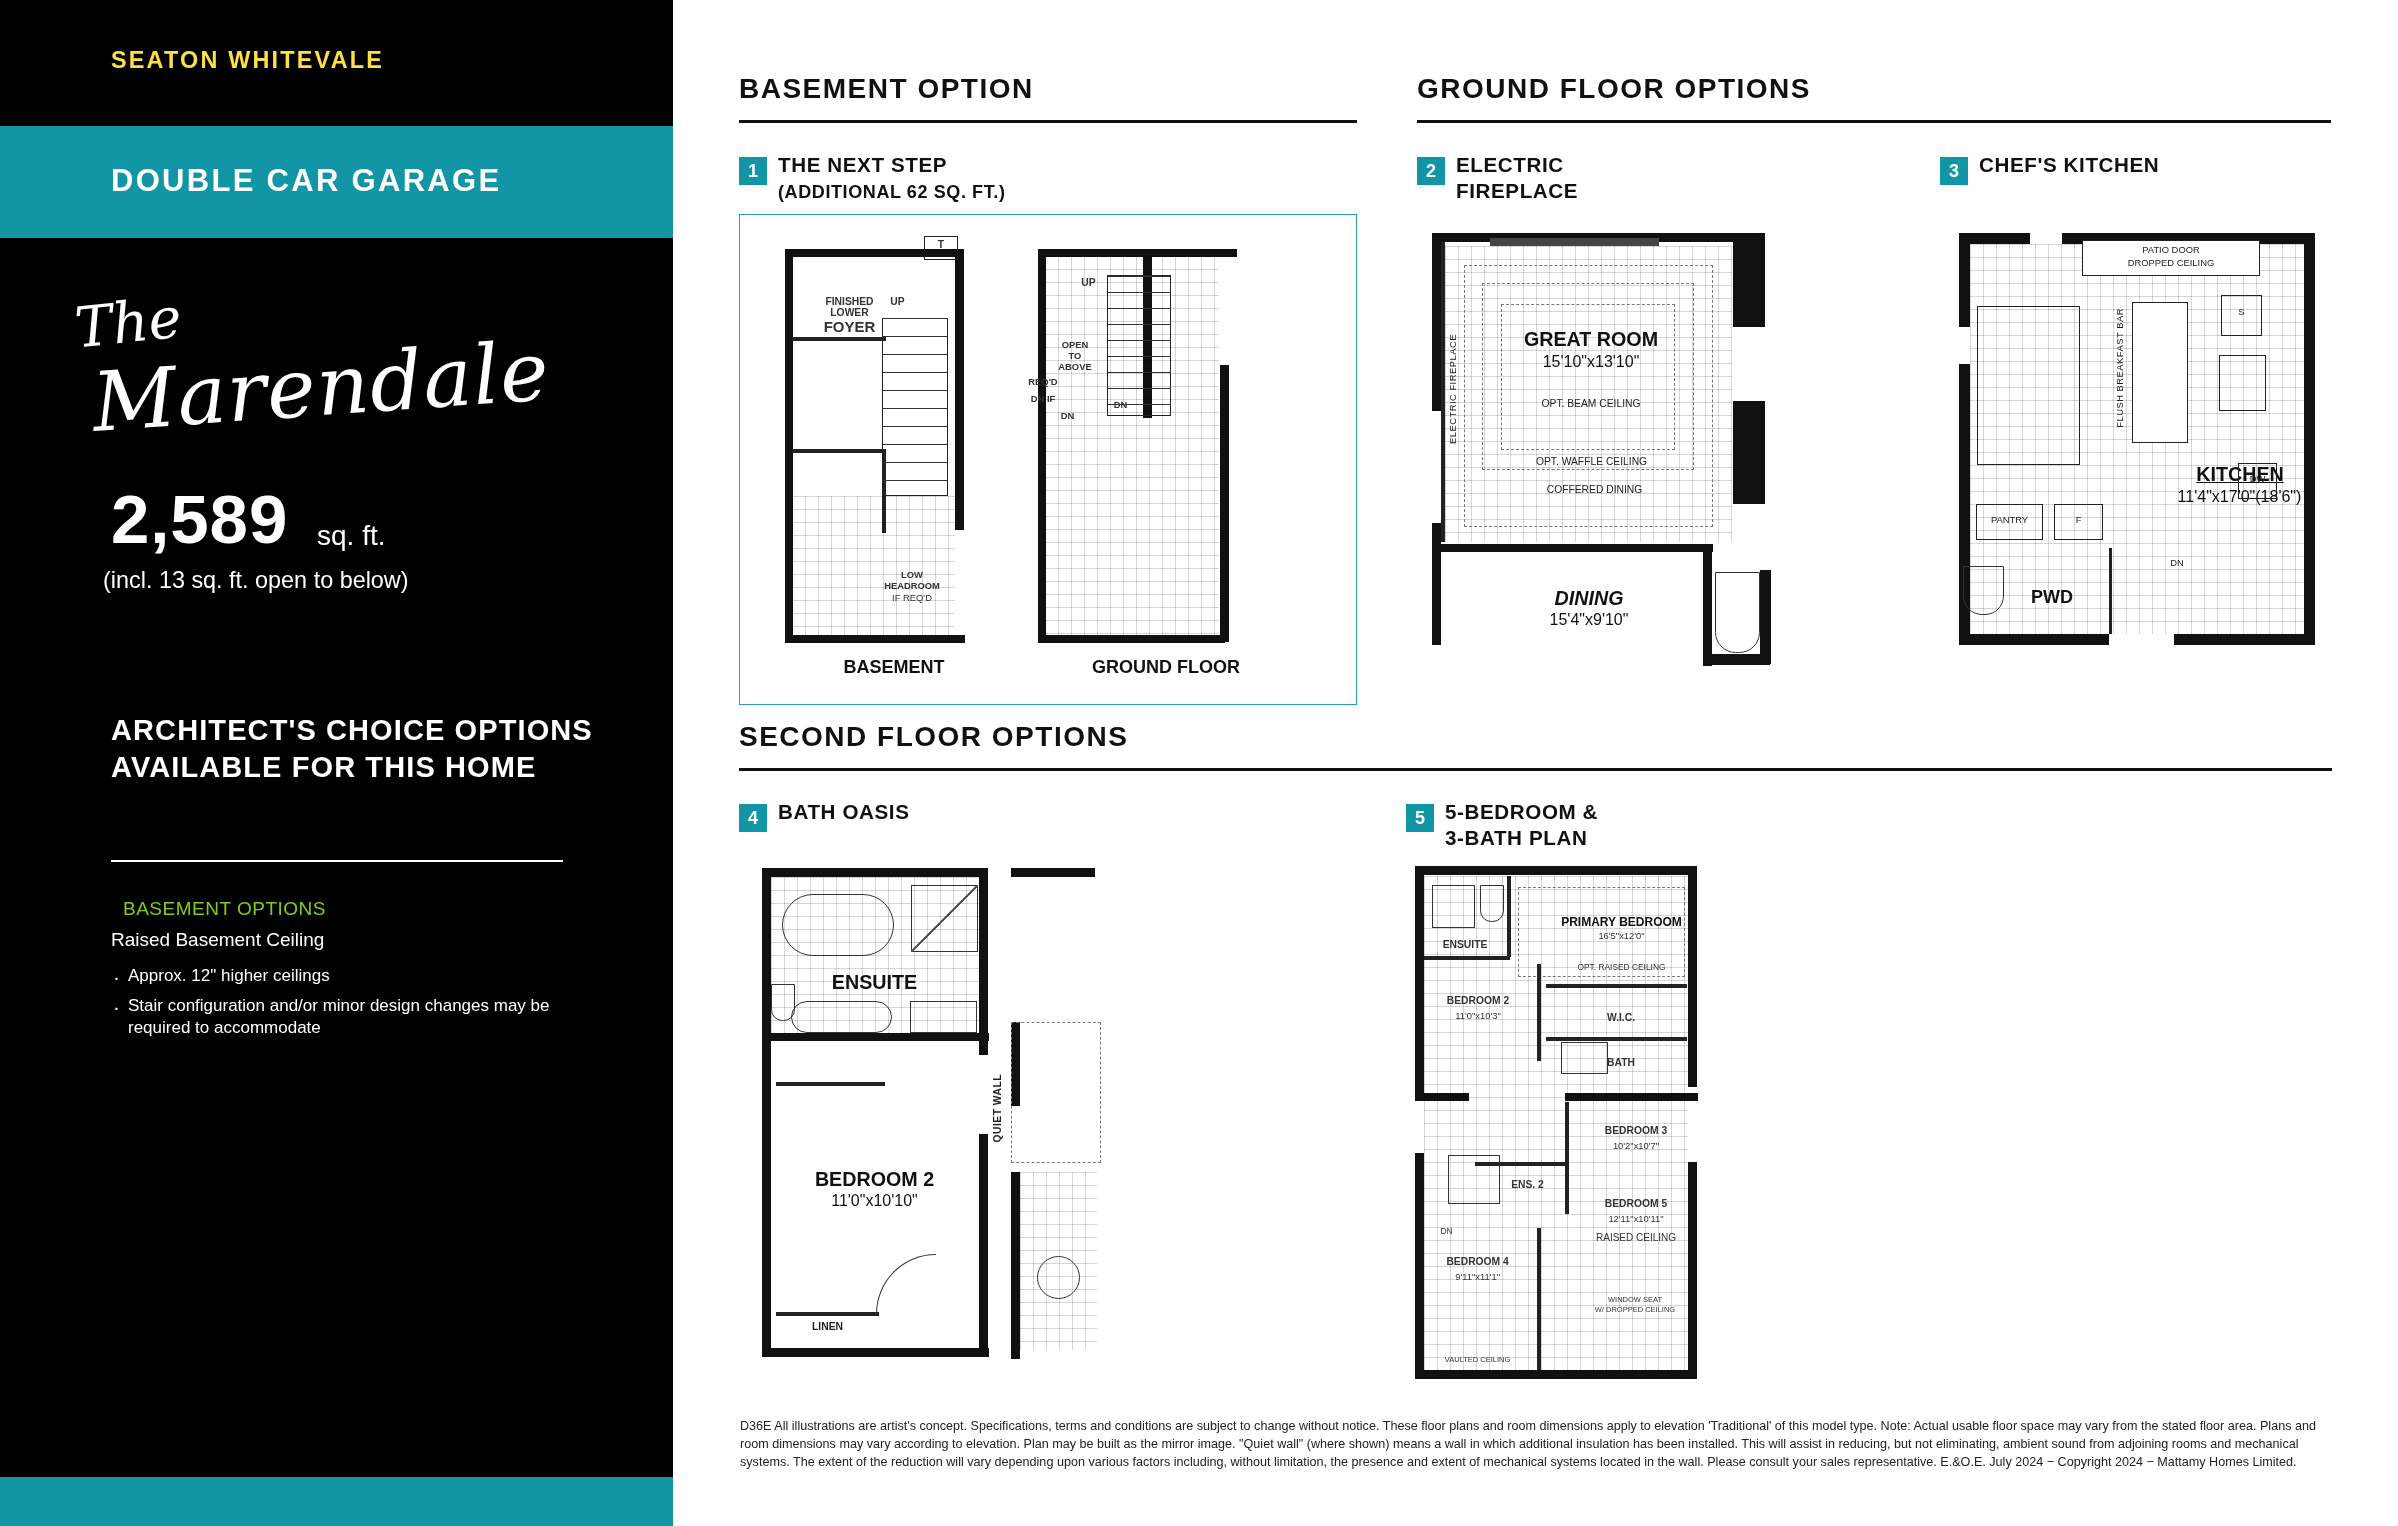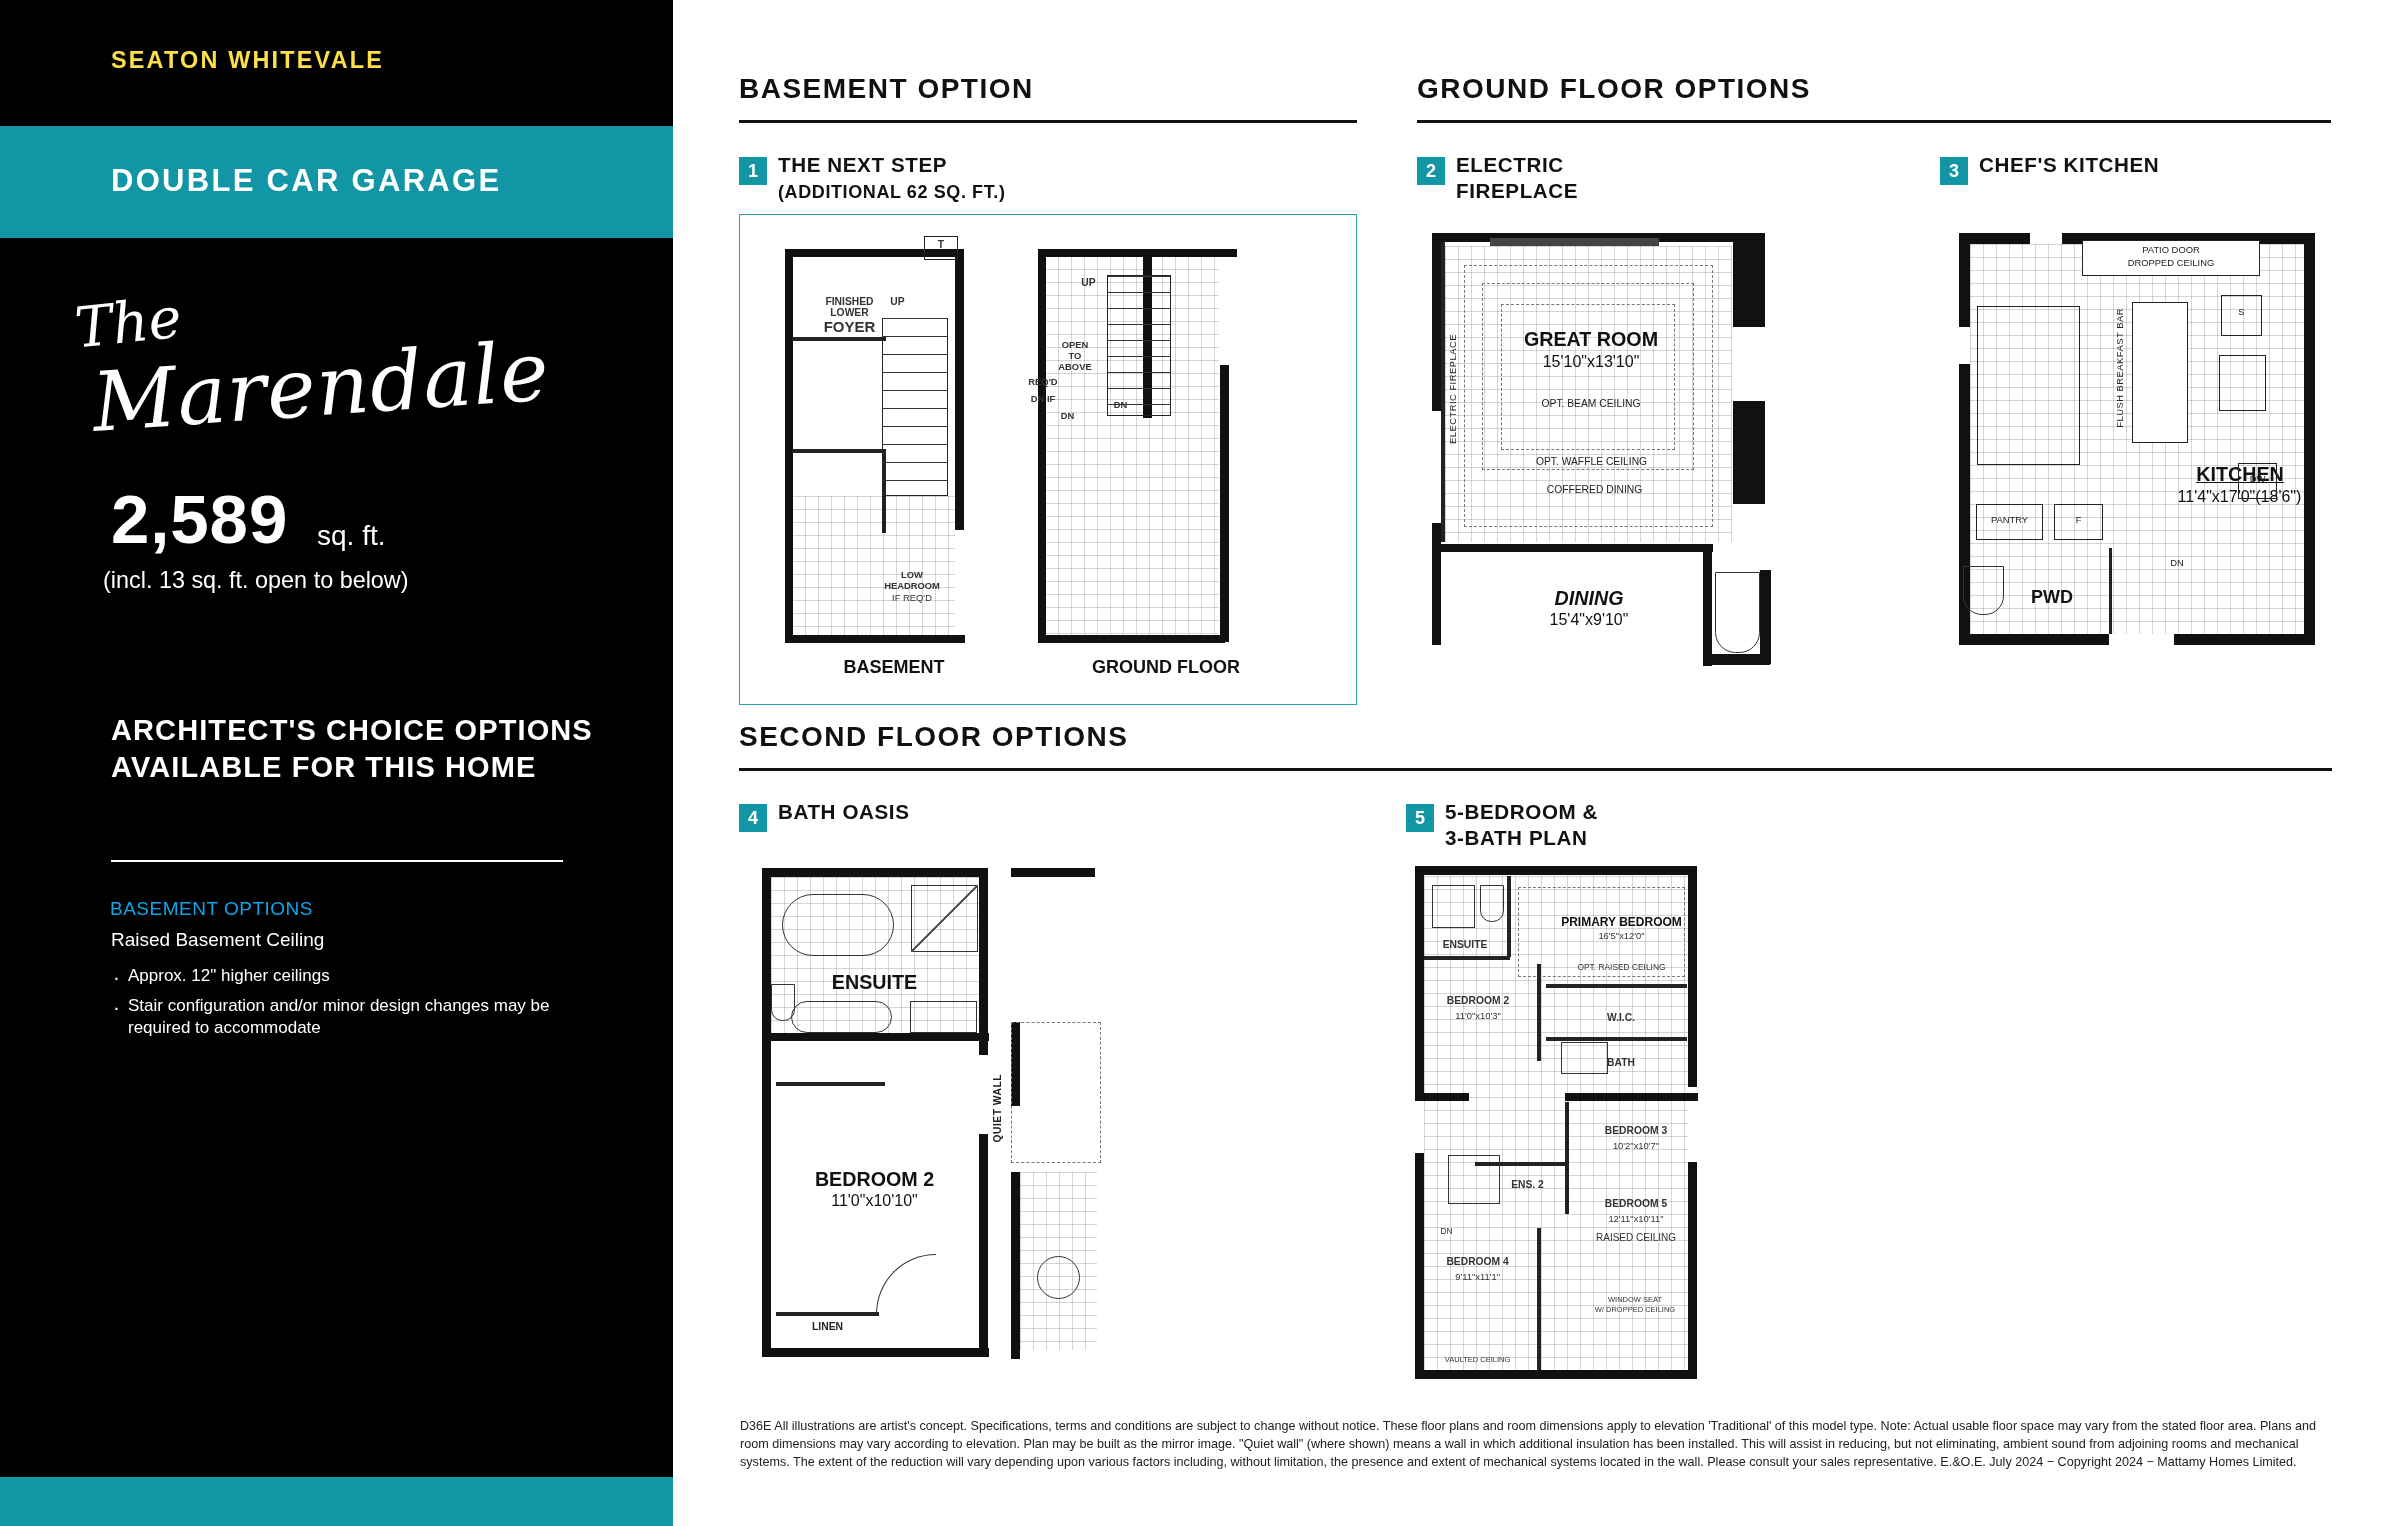--- a/index.html
+++ b/index.html
@@ -57,22 +57,22 @@
     font-size: 23.4px; color: #fff;
   }
   .arch-title {
     position: absolute; left: 111px; top: 712px;
     font-size: 29px; font-weight: bold; line-height: 1.28; letter-spacing: 1.1px; color: #fff;
   }
   .arch-rule {
     position: absolute; left: 111px; top: 860px; width: 452px; height: 1.9px; background: #fff;
   }
   .opts-head {
-    position: absolute; left: 110px; top: 898px;
-    font-size: 19px; color: #0ea5e9; letter-spacing: 0.5px;
+    position: absolute; left: 123px; top: 898px;
+    font-size: 19px; color: #84cc16; letter-spacing: 0.5px;
   }
   .opts-sub {
     position: absolute; left: 111px; top: 929px;
     font-size: 19px; color: #fff;
   }
   .opts-list {
     position: absolute; left: 111px; top: 965px; width: 440px;
     font-size: 17px; color: #fff; line-height: 1.32;
   }
   .opts-list li { list-style: none; position: relative; padding-left: 17px; margin-bottom: 7.5px; }

